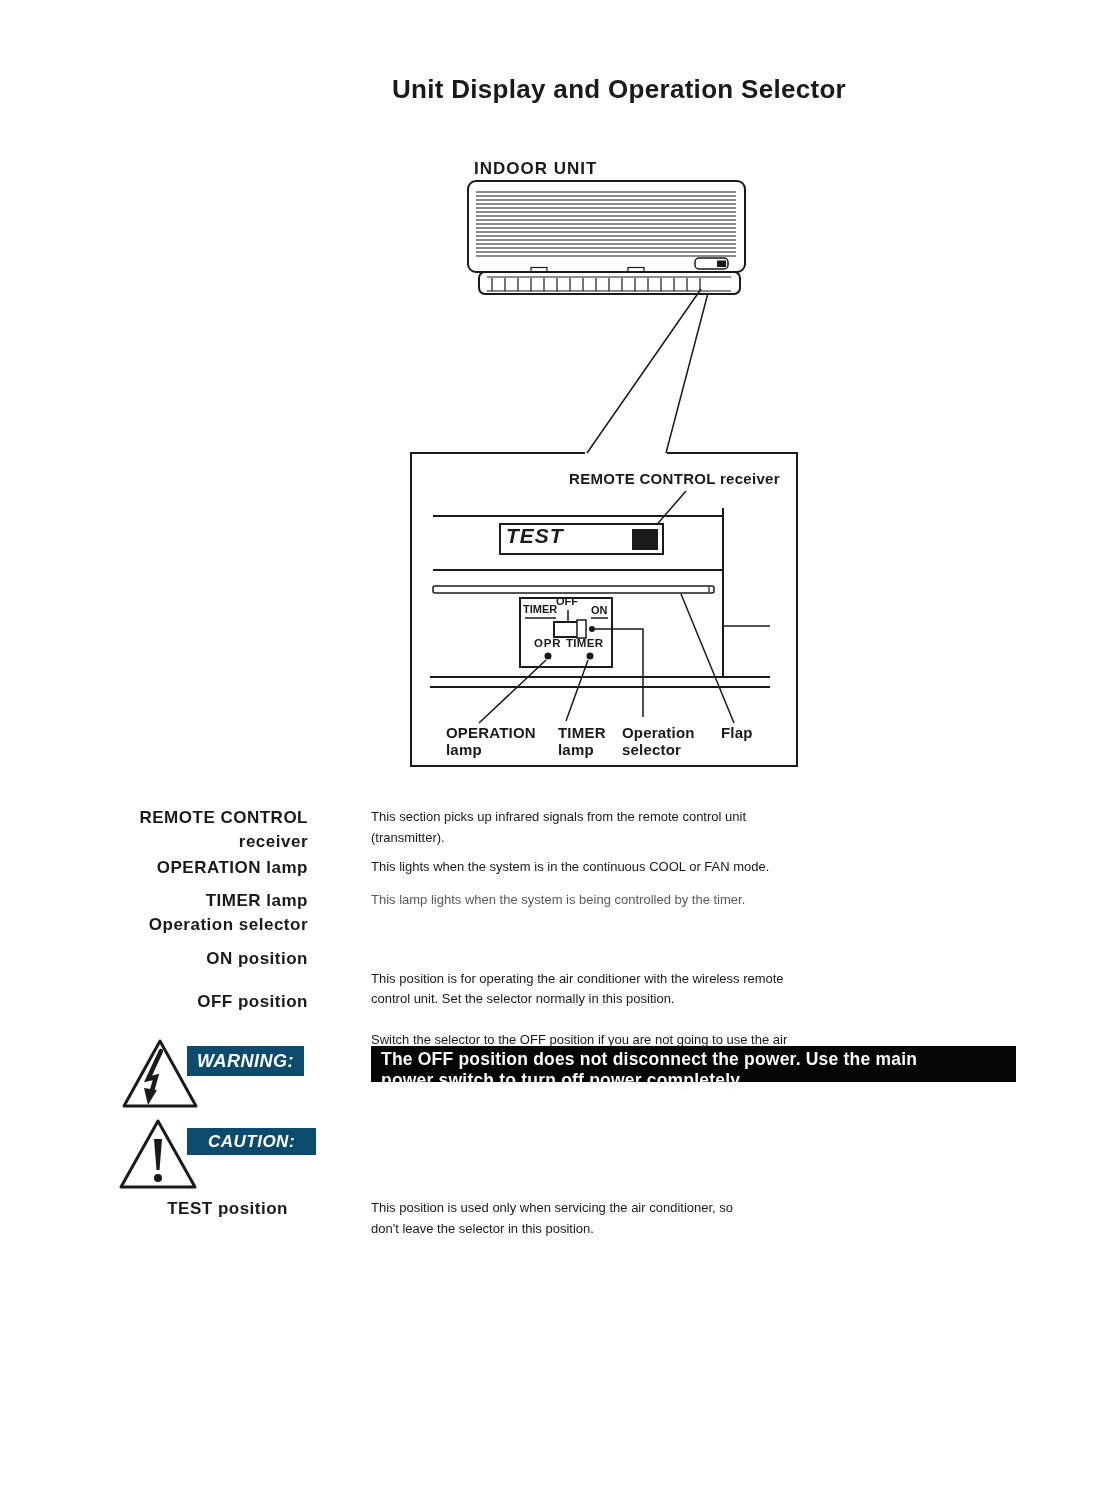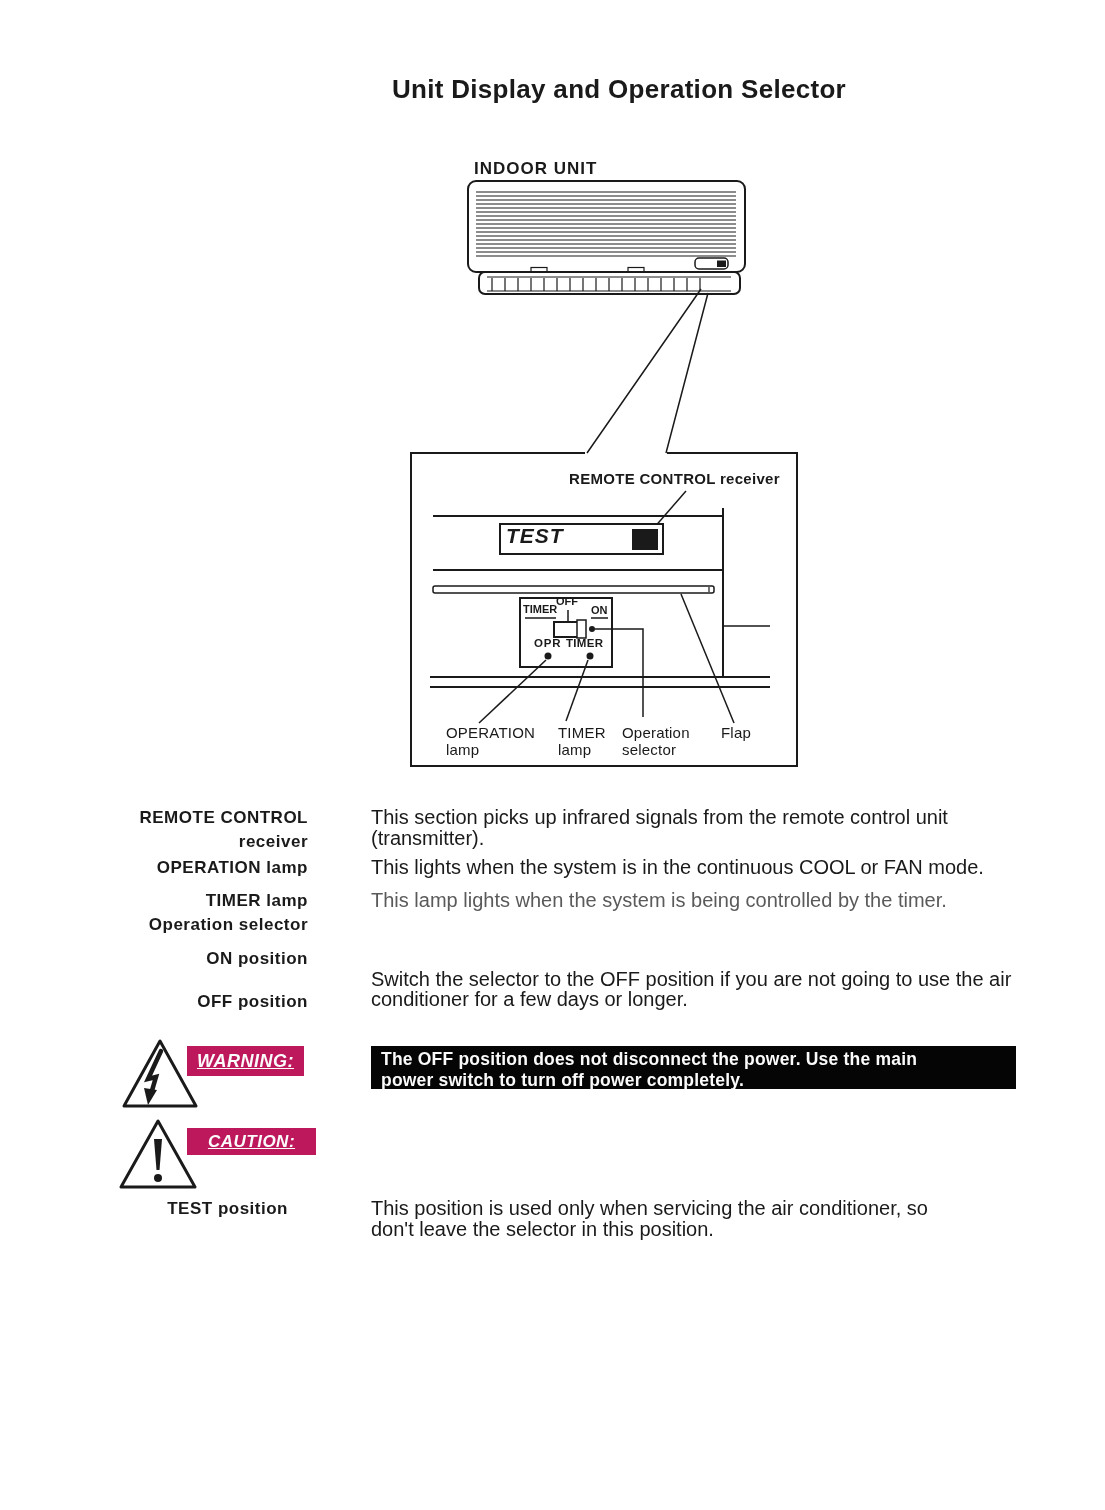--- a/index.html
+++ b/index.html
@@ -20,47 +20,47 @@
   
   .receiver-callout{left:569px;top:470px;font-size:15px;font-weight:bold;white-space:nowrap;letter-spacing:.3px;}
   .sanyo-logo{left:506px;top:524px;font-size:21px;font-weight:bold;font-style:italic;letter-spacing:1px;white-space:nowrap;}
   .sw{font-weight:bold;white-space:nowrap;}
   .sw-test{left:523px;top:603px;font-size:11px;}
   .sw-off{left:556px;top:595px;font-size:11px;}
   .sw-on{left:591px;top:604px;font-size:11px;}
   .sw-opr{left:534px;top:637px;font-size:11.5px;letter-spacing:.8px;}
   .sw-timer{left:566px;top:637px;font-size:11.5px;letter-spacing:.3px;}
   .callout-label{
-    font-size:15px;font-weight:normal;line-height:17px;white-space:pre-line;letter-spacing:.2px;
+    font-size:15px;font-weight:bold;line-height:17px;white-space:pre-line;letter-spacing:.2px;
   }
   .co-operation{left:446px;top:724px;}
   .co-timer{left:558px;top:724px;}
   .co-selector{left:622px;top:724px;}
   .co-flap{left:721px;top:724px;}
   
   .def-label{
     width:212px;left:96px;text-align:right;font-weight:bold;font-size:17px;
     line-height:24px;white-space:pre-line;letter-spacing:.5px;
   }
   .def-text{
-    left:371px;width:660px;font-size:20px;line-height:20.5px;white-space:pre-line;
+    left:371px;width:660px;font-size:13px;line-height:20.5px;white-space:pre-line;
   }
   .def-text p{margin:0;white-space:pre-line;}
   .faded{color:#5a5a5a;}
   .test-label{left:76px;}
   
   .warning-note{
-    left:371px;top:1046px;width:645px;height:43px;background:#050505;color:#fafafa;
+    left:371px;top:1046px;width:645px;height:36px;background:#050505;color:#fafafa;
     font-size:17.5px;font-weight:bold;line-height:21px;white-space:pre-line;
     padding:3px 10px;box-sizing:border-box;letter-spacing:.2px;
   }
   
   .badge-box{
-    background:#be185d;color:#fbfbfb;font-weight:bold;font-style:italic;
-    display:flex;align-items:center;justify-content:center;letter-spacing:.5px;text-decoration:underline;
+    background:#0c4a6e;color:#fbfbfb;font-weight:bold;font-style:italic;
+    display:flex;align-items:center;justify-content:center;letter-spacing:.5px;
   }
   .warning-box{left:187px;top:1046px;width:117px;height:30px;font-size:18px;}
   .caution-box{left:187px;top:1128px;width:129px;height:27px;font-size:17px;}
 </style>
 </head>
 <body>
 
 <div class="abs page-title">Unit Display and Operation Selector</div>
 <div class="abs indoor-unit-label">INDOOR UNIT</div>
 
@@ -134,20 +134,22 @@
 <div class="abs def-text" style="top:857px">This lights when the system is in the continuous COOL or FAN mode.</div>
 
 <div class="abs def-label" style="top:889px">TIMER lamp</div>
 <div class="abs def-text faded" style="top:890px">This lamp lights when the system is being controlled by the timer.</div>
 
 <div class="abs def-label" style="top:913px">Operation selector</div>
 
 <div class="abs def-label" style="top:947px">ON position</div>
 <div class="abs def-label" style="top:990px">OFF position</div>
 <div class="abs def-text" style="top:948px">
+  <p>This position is for operating the air conditioner with the wireless remote
+control unit. Set the selector normally in this position.</p>
   <p>Switch the selector to the OFF position if you are not going to use the air
 conditioner for a few days or longer.</p>
 </div>
 
 <div class="abs warning-note">The OFF position does not disconnect the power. Use the main
 power switch to turn off power completely.</div>
 
 <svg class="abs" style="left:108px;top:1030px" width="110" height="170" viewBox="108 1030 110 170" fill="none" stroke="#1a1a1a">
   <path d="M160 1041 L124 1106 H196 Z" stroke-width="3" stroke-linejoin="round"></path>
   <path d="M161 1051 L148 1079 L156 1077 L151 1094" stroke-width="4.5" stroke-linecap="round"></path>

